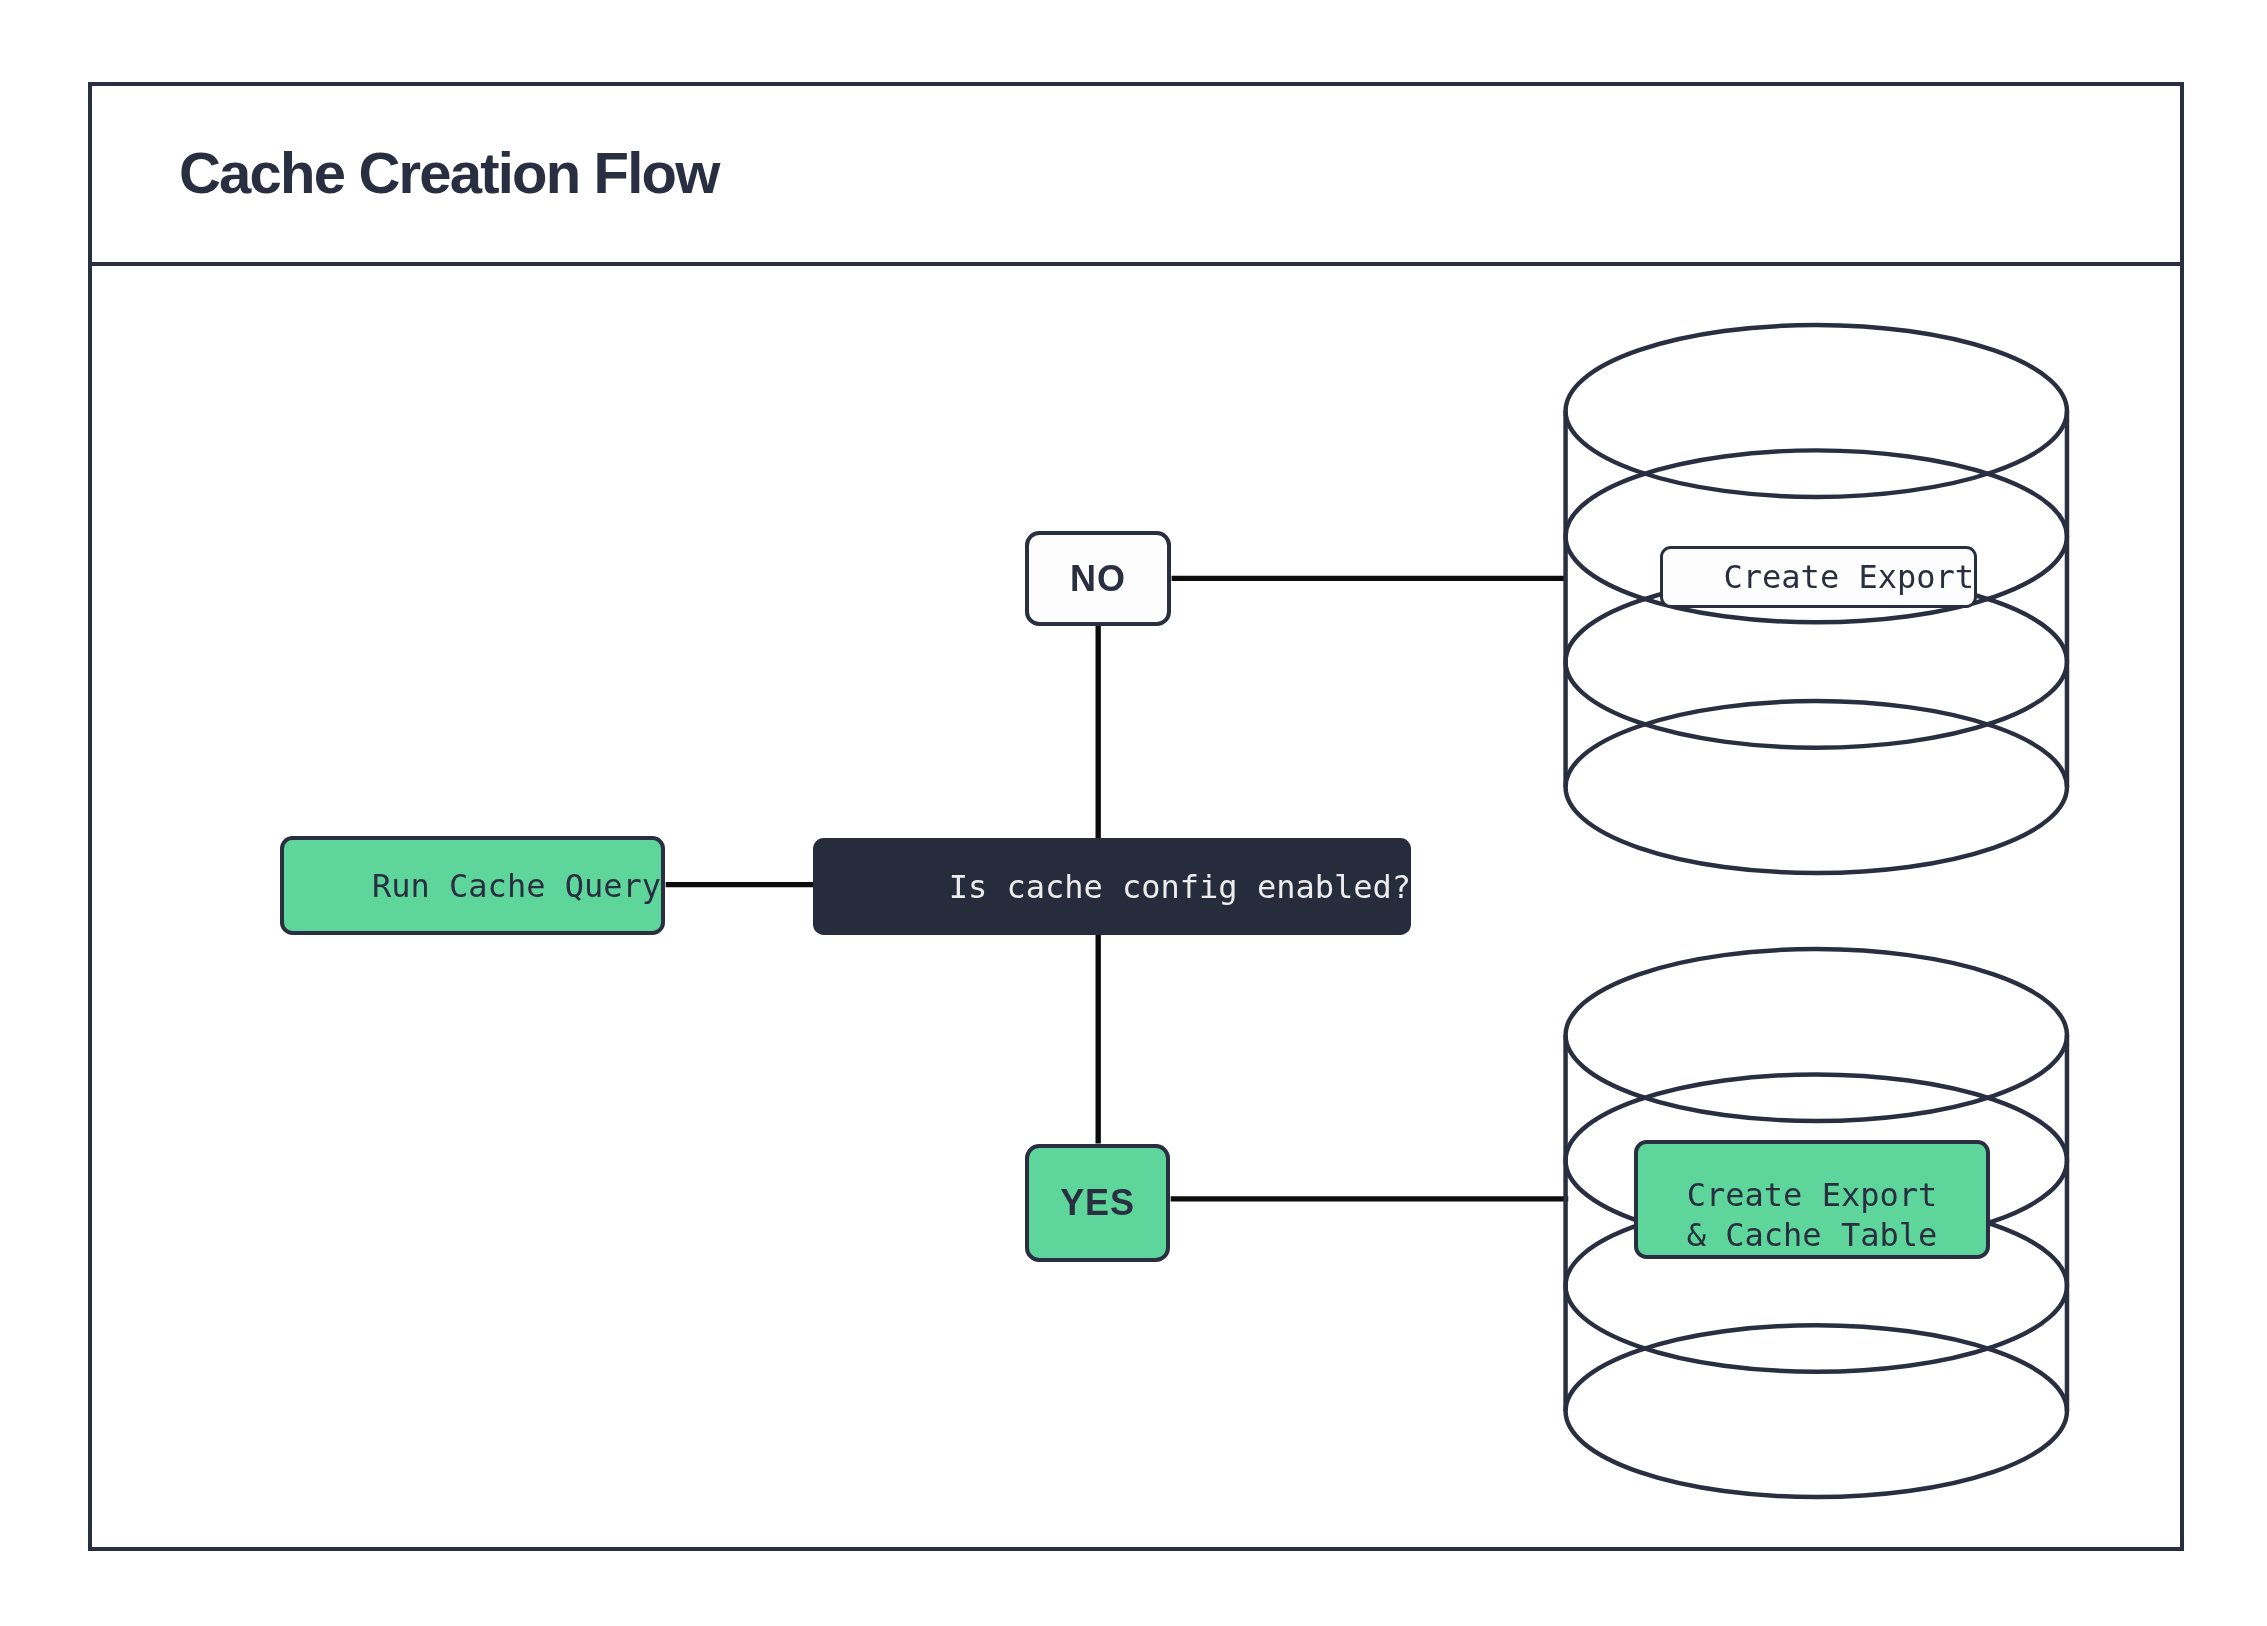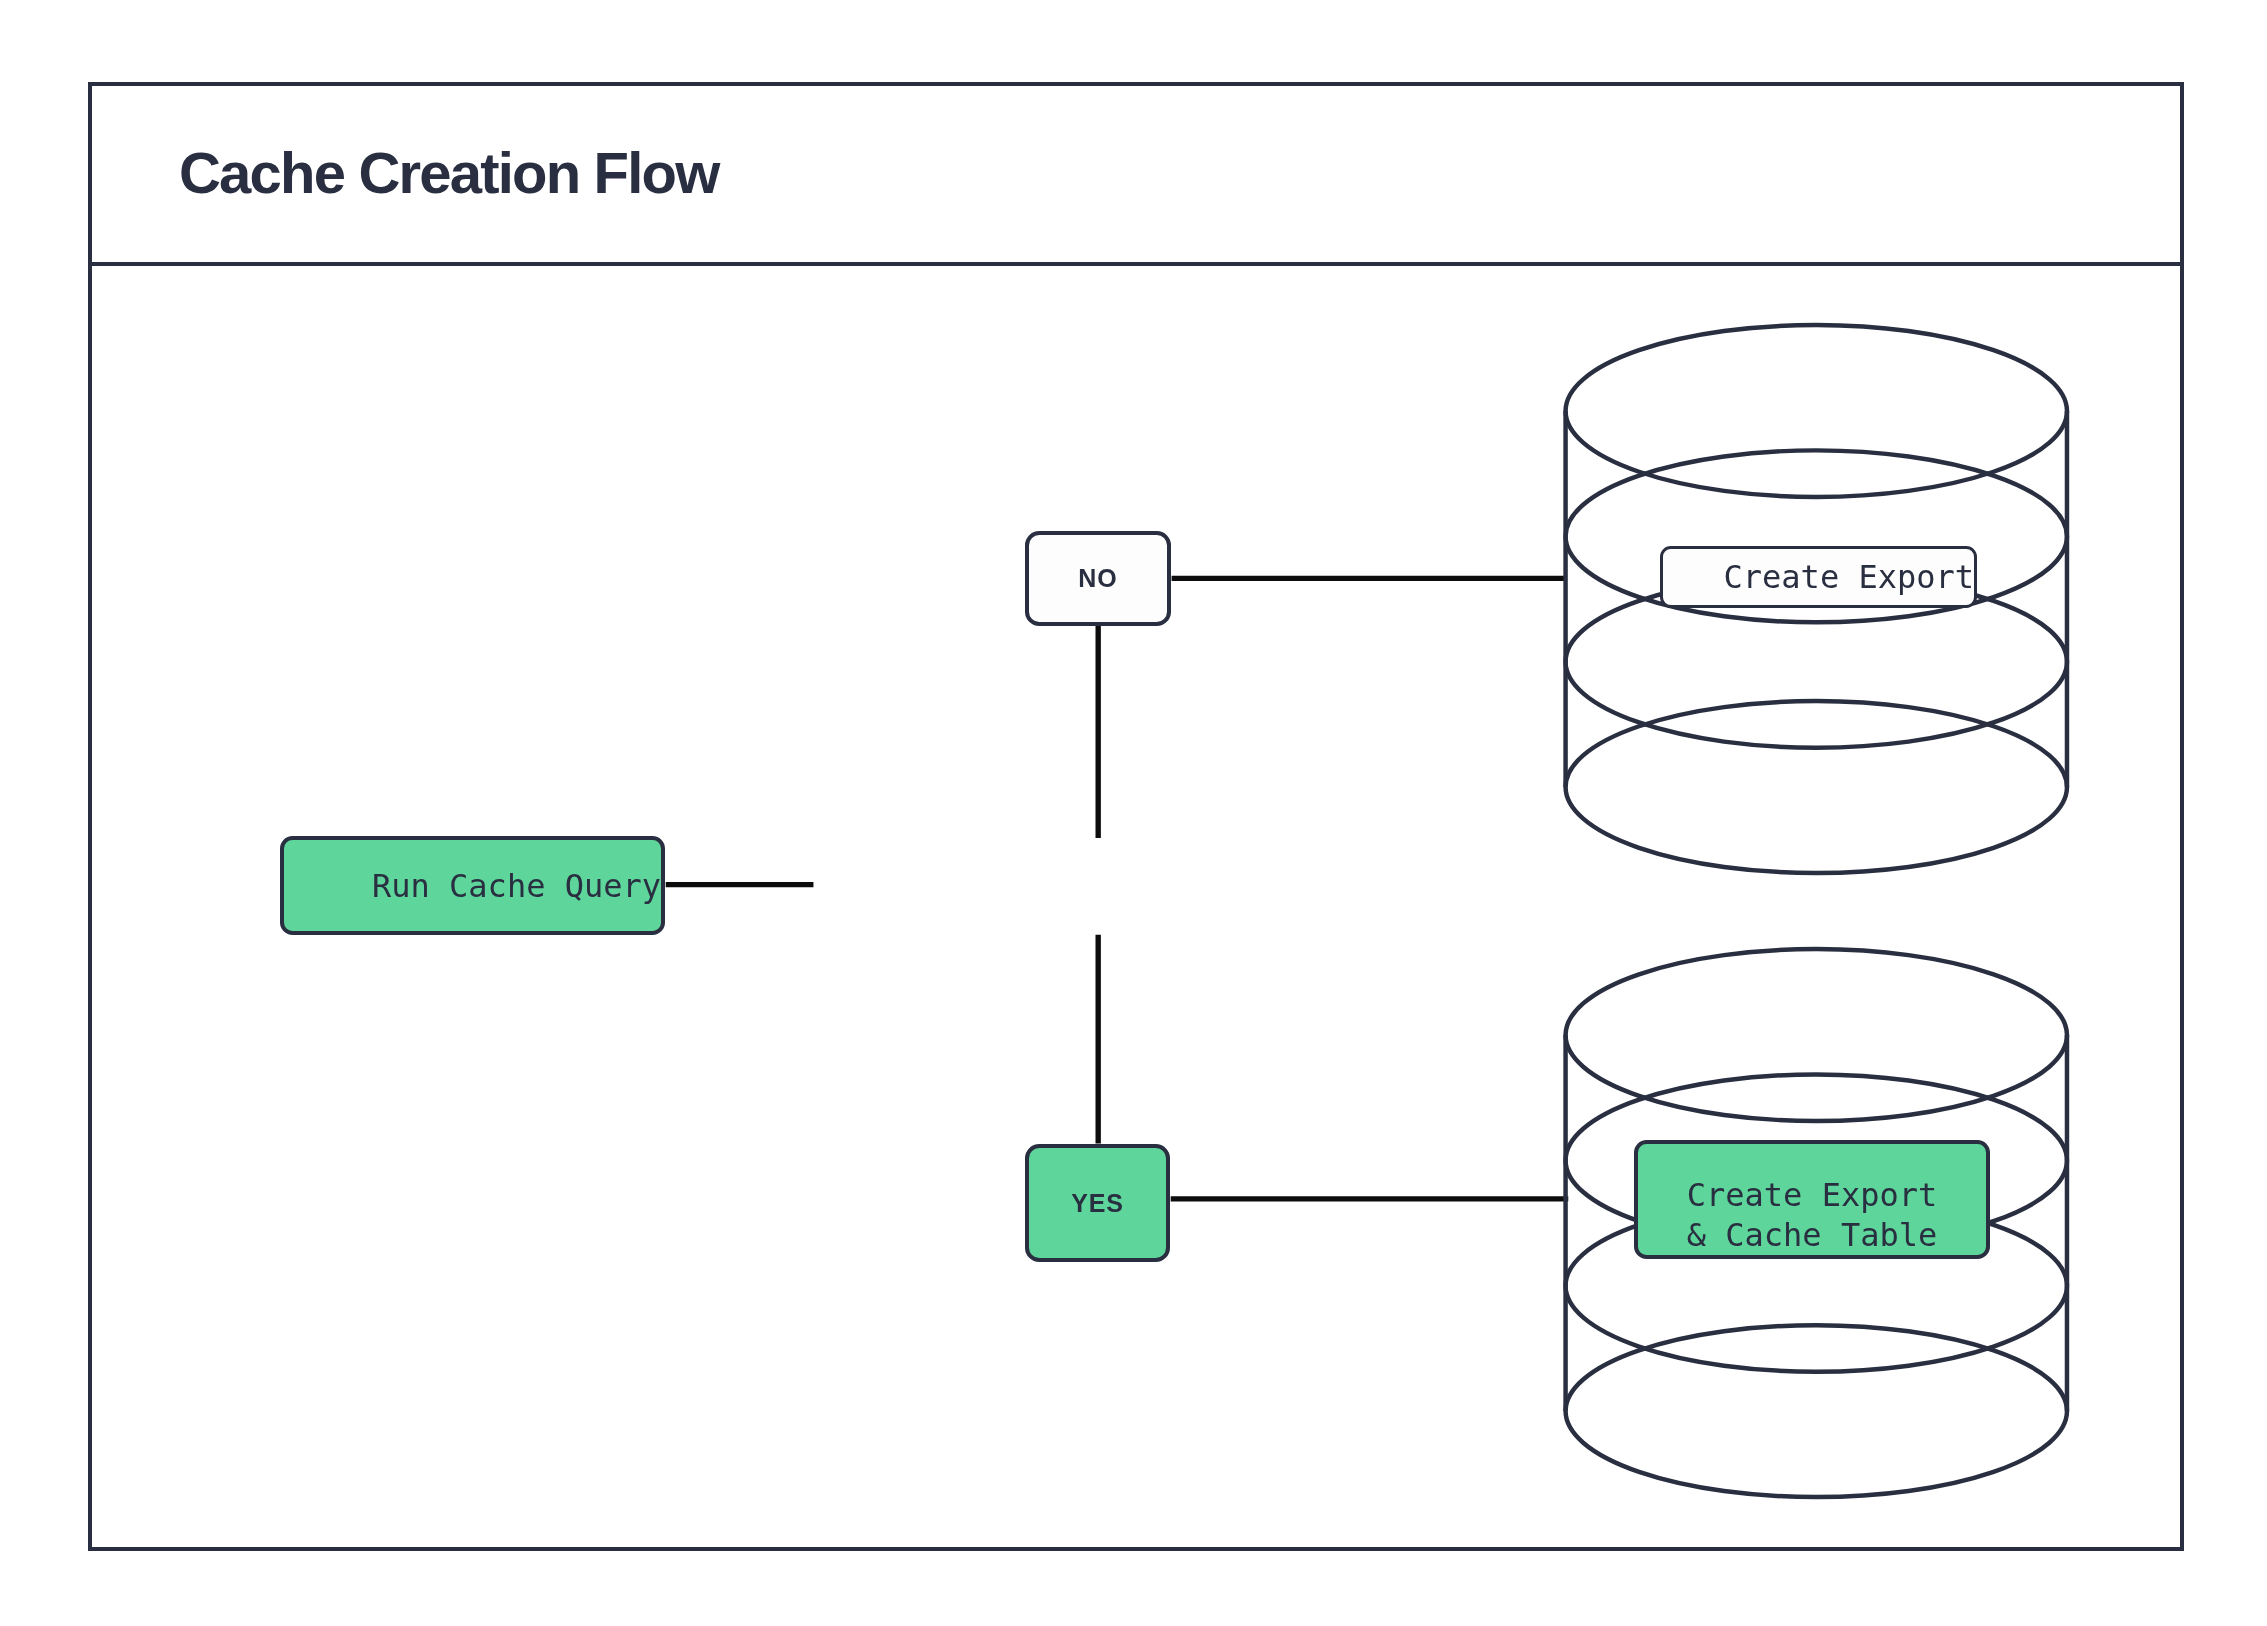--- a/index.html
+++ b/index.html
@@ -61,21 +61,21 @@
   .node.white{ background:var(--box-white); border:4.5px solid var(--navy); border-radius:12.5px; }
   .node.dark{
     background:var(--dark-box);
     border-radius:10.7px;
     color:#ECECEC;
   }
   .mono-label{ font-size:32px;justify-content:flex-end; }
   .branch-label{
     font-family:"Liberation Sans", sans-serif;
     font-weight:700;
-    font-size:25px;
+    font-size:36px;
     letter-spacing:0.9px;
   }
   #node-start{ left:280px; top:836px; width:385px; height:99px; }
   #node-decision{ left:813px; top:838px; width:598px; height:97px; }
   #node-no{ left:1025px; top:531px; width:146px; height:95px; border-radius:14.3px; }
   #node-yes{ left:1025px; top:1144px; width:145px; height:118px; border-radius:14.3px; }
   #label-db-no{ left:1660px; top:546px; width:317px; height:62px; border-width:3.6px; border-radius:10.7px; }
   #label-db-yes{
     left:1634px; top:1140px; width:356px; height:119px;
     line-height:1.25; flex-direction:column;
@@ -115,20 +115,23 @@
       <ellipse class="cyl" cx="2028" cy="1576" rx="280" ry="96"></ellipse>
       <line class="cyl" x1="1748" y1="1156" x2="1748" y2="1576"></line>
       <line class="cyl" x1="2308" y1="1156" x2="2308" y2="1576"></line>
     </g>
   </svg>
 
   <div class="node green mono-label" id="node-start">
     <span>Run Cache Query</span>
   </div>
 
+  <div class="node dark mono-label" id="node-decision">
+    <span>Is cache config enabled?</span>
+  </div>
 
   <div class="node white branch-label" id="node-no">
     <span>NO</span>
   </div>
 
   <div class="node green branch-label" id="node-yes">
     <span>YES</span>
   </div>
 
   <div class="node white mono-label" id="label-db-no">

